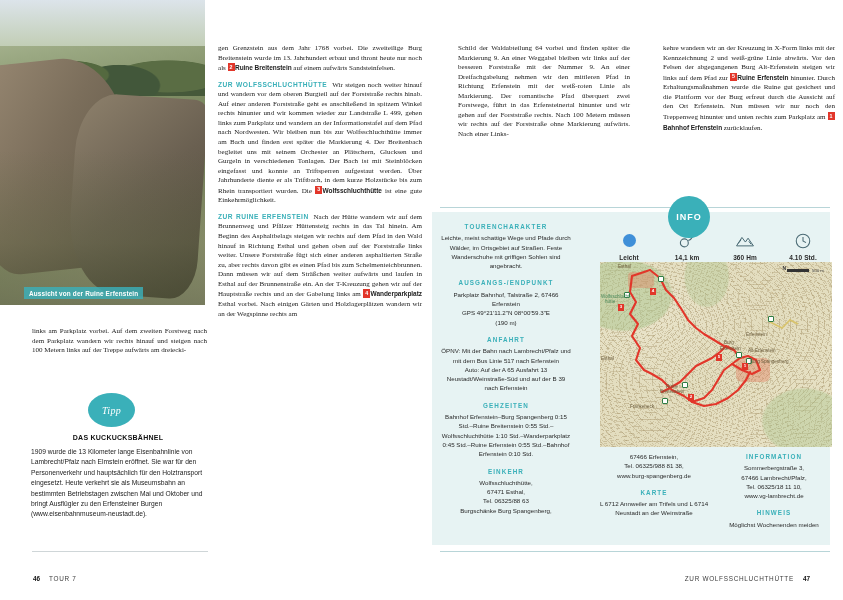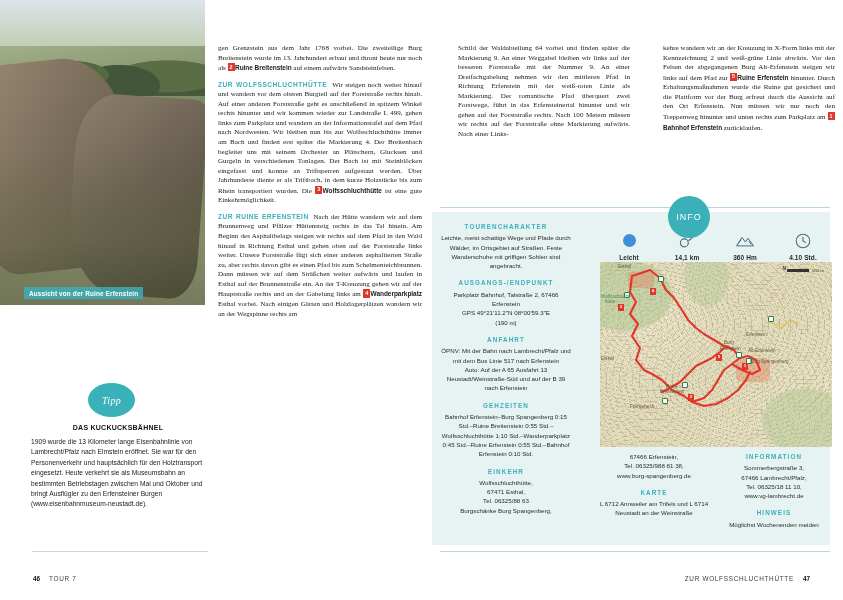--- a/index.html
+++ b/index.html
@@ -108,21 +108,21 @@
 
   
   #col1-top { left: 218px; top: 44px;  width: 204px; }
   #col2-top { left: 458px; top: 44px;  width: 172px; }
   #col3-top { left: 663px; top: 44px;  width: 172px; }
   #col1-bot { left: 32px;  top: 327px; width: 175px; }
 
   
   .tipp {
     position: absolute;
-    left: 26px; top: 402px;
+    left: 26px; top: 412px;
     width: 184px;
     background: #ffffff;
   }
   .tipp-badge {
     position: absolute;
     left: 62px; top: -19px;
     width: 47px; height: 34px;
     background: #3ab0b9;
     border-radius: 50%;
     color: #ffffff;
@@ -170,21 +170,21 @@
   }
   .info-badge {
     position: absolute;
     left: 668px; top: 196px;
     width: 42px; height: 42px;
     border-radius: 50%;
     background: #3ab0b9;
     color: #fff;
     font-family: "Liberation Sans", sans-serif;
     font-size: 9px;
-    font-weight: normal;
+    font-weight: bold;
     letter-spacing: 1px;
     display: flex; align-items: center; justify-content: center;
     z-index: 5;
   }
 
   
   .info-left {
     position: absolute;
     left: 440px; top: 222px;
     width: 132px;
@@ -373,20 +373,23 @@
   </div>
 
   <div class="col" id="col2-top">
     <p>Schild der Waldabteilung 64 vorbei und finden später die Markierung 9. An einer Weggabel bleiben wir links auf der besseren Forststraße mit der Nummer 9. An einer Dreifachgabelung nehmen wir den mittleren Pfad in Richtung Erfenstein mit der weiß-roten Linie als Markierung. Der romantische Pfad überquert zwei Forstwege, führt in das Erfensteinertal hinunter und wir gehen auf der Forststraße rechts. Nach 100 Metern müssen wir rechts auf der Forststraße ohne Markierung aufwärts. Nach einer Links-</p>
   </div>
 
   <div class="col" id="col3-top">
     <p><span>kehre wandern wir an der Kreuzung in X-Form links mit der Kennzeichnung 2 und weiß-grüne Linie abwärts. Vor den Felsen der abgegangenen Burg Alt-Erfenstein steigen wir links auf dem Pfad zur </span><span class="wp">5</span><span class="bold-place">Ruine Erfenstein</span><span> hinunter. Durch Erhaltungsmaßnahmen wurde die Ruine gut gesichert und die Plattform vor der Burg erfreut durch die Aussicht auf den Ort Erfenstein. Nun müssen wir nur noch den Treppenweg hinunter und unten rechts zum Parkplatz am </span><span class="wp">1</span><span class="bold-place">Bahnhof Erfenstein</span><span> zurücklaufen.</span></p>
   </div>
 
+  <div class="col" id="col1-bot">
+    <p>links am Parkplatz vorbei. Auf dem zweiten Forstweg nach dem Parkplatz wandern wir rechts hinauf und steigen nach 100 Metern links auf der Treppe aufwärts am dreiecki-</p>
+  </div>
 
   <div class="tipp">
     <div class="tipp-badge">Tipp</div>
     <div class="tipp-body">
       <div class="tipp-title">DAS KUCKUCKSBÄHNEL</div>
       <div class="tipp-text">1909 wurde die 13 Kilometer lange Eisenbahnlinie von Lambrecht/Pfalz nach Elmstein eröffnet. Sie war für den Personenverkehr und hauptsächlich für den Holztransport eingesetzt. Heute verkehrt sie als Museumsbahn an bestimmten Betriebstagen zwischen Mai und Oktober und bringt Ausflügler zu den Erfensteiner Burgen (www.eisenbahnmuseum-neustadt.de).</div>
     </div>
   </div>
   <div class="tipp-rule"></div>
 

